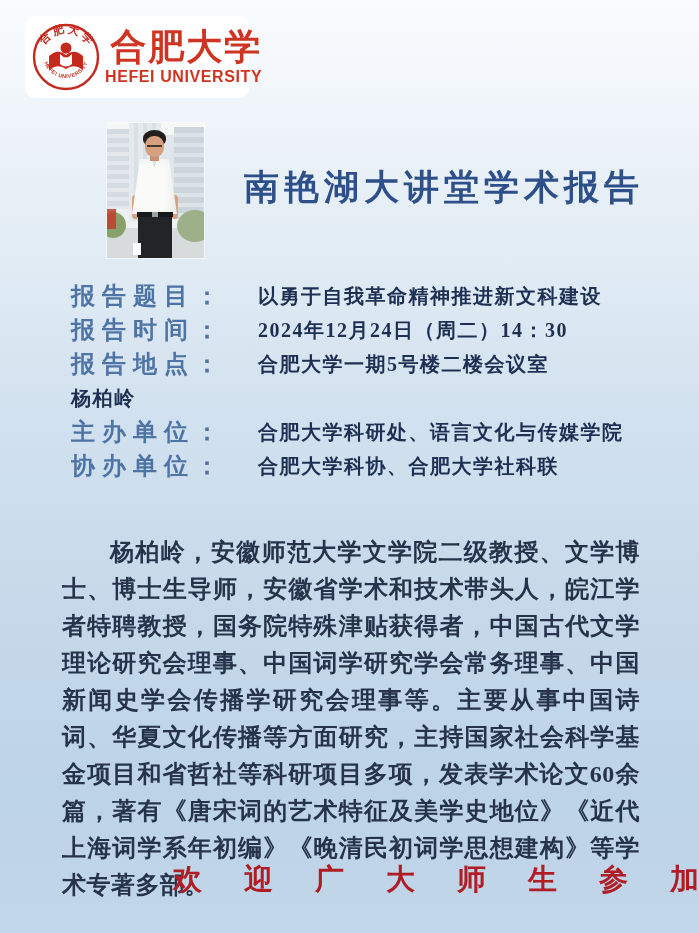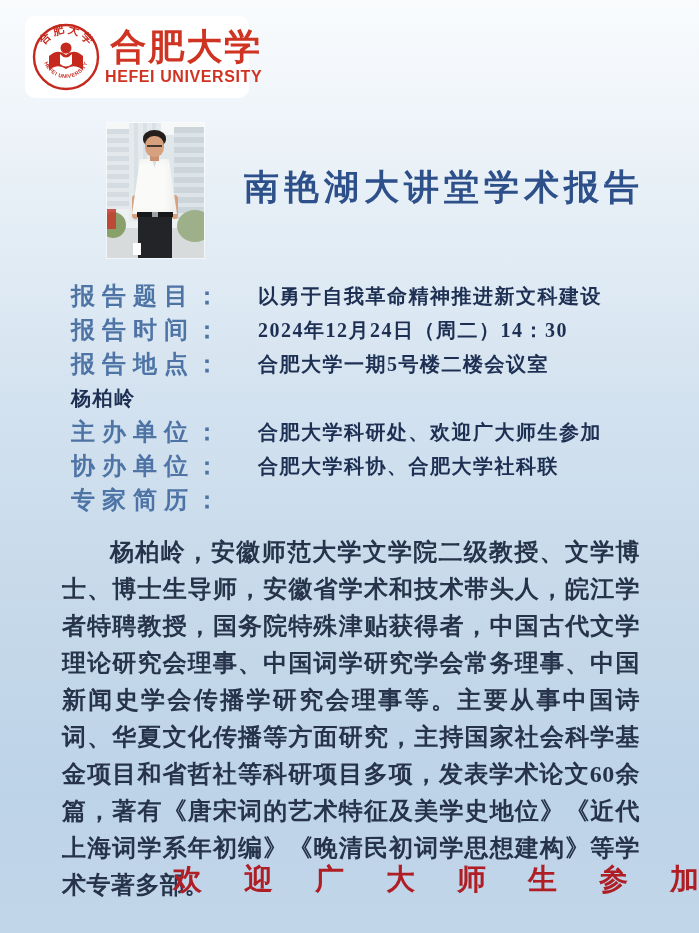--- a/index.html
+++ b/index.html
@@ -122,29 +122,25 @@
     </div>
     <div class="row">
       <span class="label">报告地点：</span>
       <span class="value">合肥大学一期5号楼二楼会议室</span>
     </div>
     <div class="row">
       <span class="value">杨柏岭</span>
     </div>
     <div class="row">
       <span class="label">主办单位：</span>
-      <span class="value">合肥大学科研处、欢迎广大师生参加</span>
+      <span class="value">合肥大学科研处、语言文化与传媒学院</span>
     </div>
     <div class="row">
       <span class="label">协办单位：</span>
       <span class="value">合肥大学科协、合肥大学社科联</span>
-    </div>
-    <div class="row">
-      <span class="label">专家简历：</span>
-      <span class="value"></span>
     </div>
   </div>
 
   <div class="bio">杨柏岭，安徽师范大学文学院二级教授、文学博士、博士生导师，安徽省学术和技术带头人，皖江学者特聘教授，国务院特殊津贴获得者，中国古代文学理论研究会理事、中国词学研究学会常务理事、中国新闻史学会传播学研究会理事等。主要从事中国诗词、华夏文化传播等方面研究，主持国家社会科学基金项目和省哲社等科研项目多项，发表学术论文60余篇，著有《唐宋词的艺术特征及美学史地位》《近代上海词学系年初编》《晚清民初词学思想建构》等学术专著多部。</div>
 
   <div class="footer">
     <span>欢迎广大师生参加</span>
   </div>
 
 </div>

